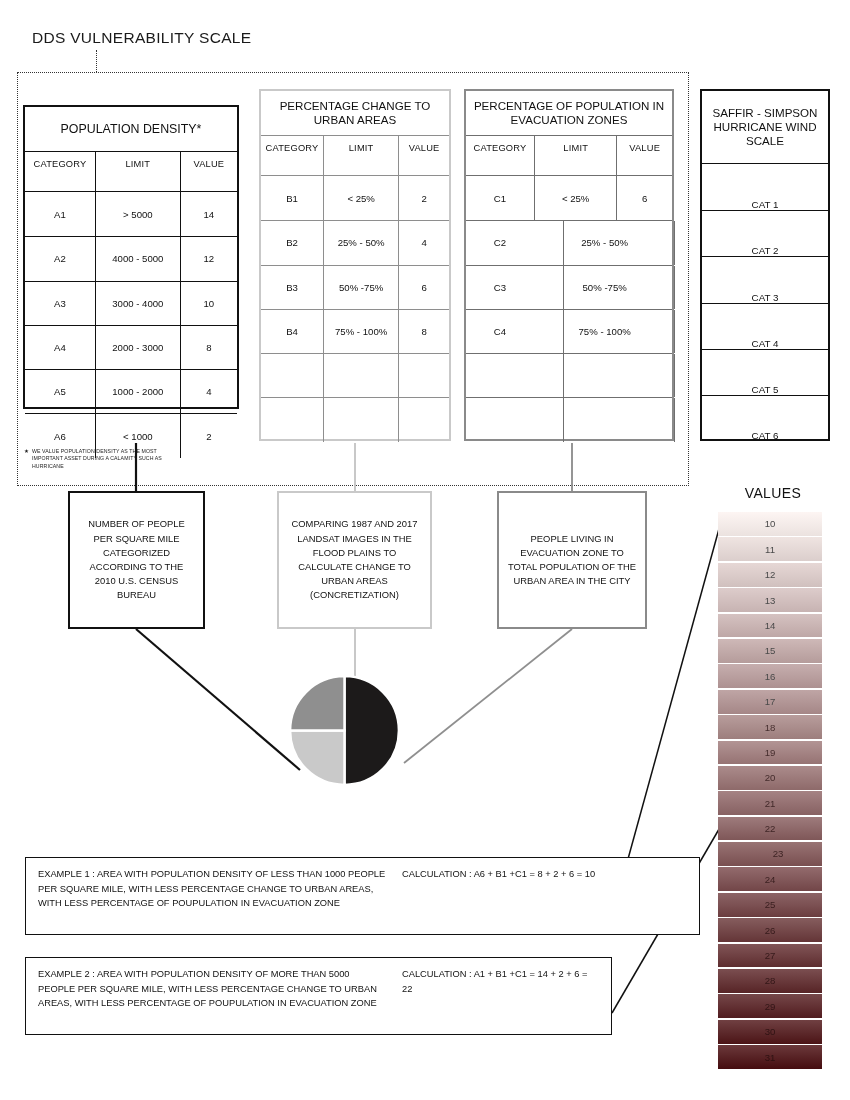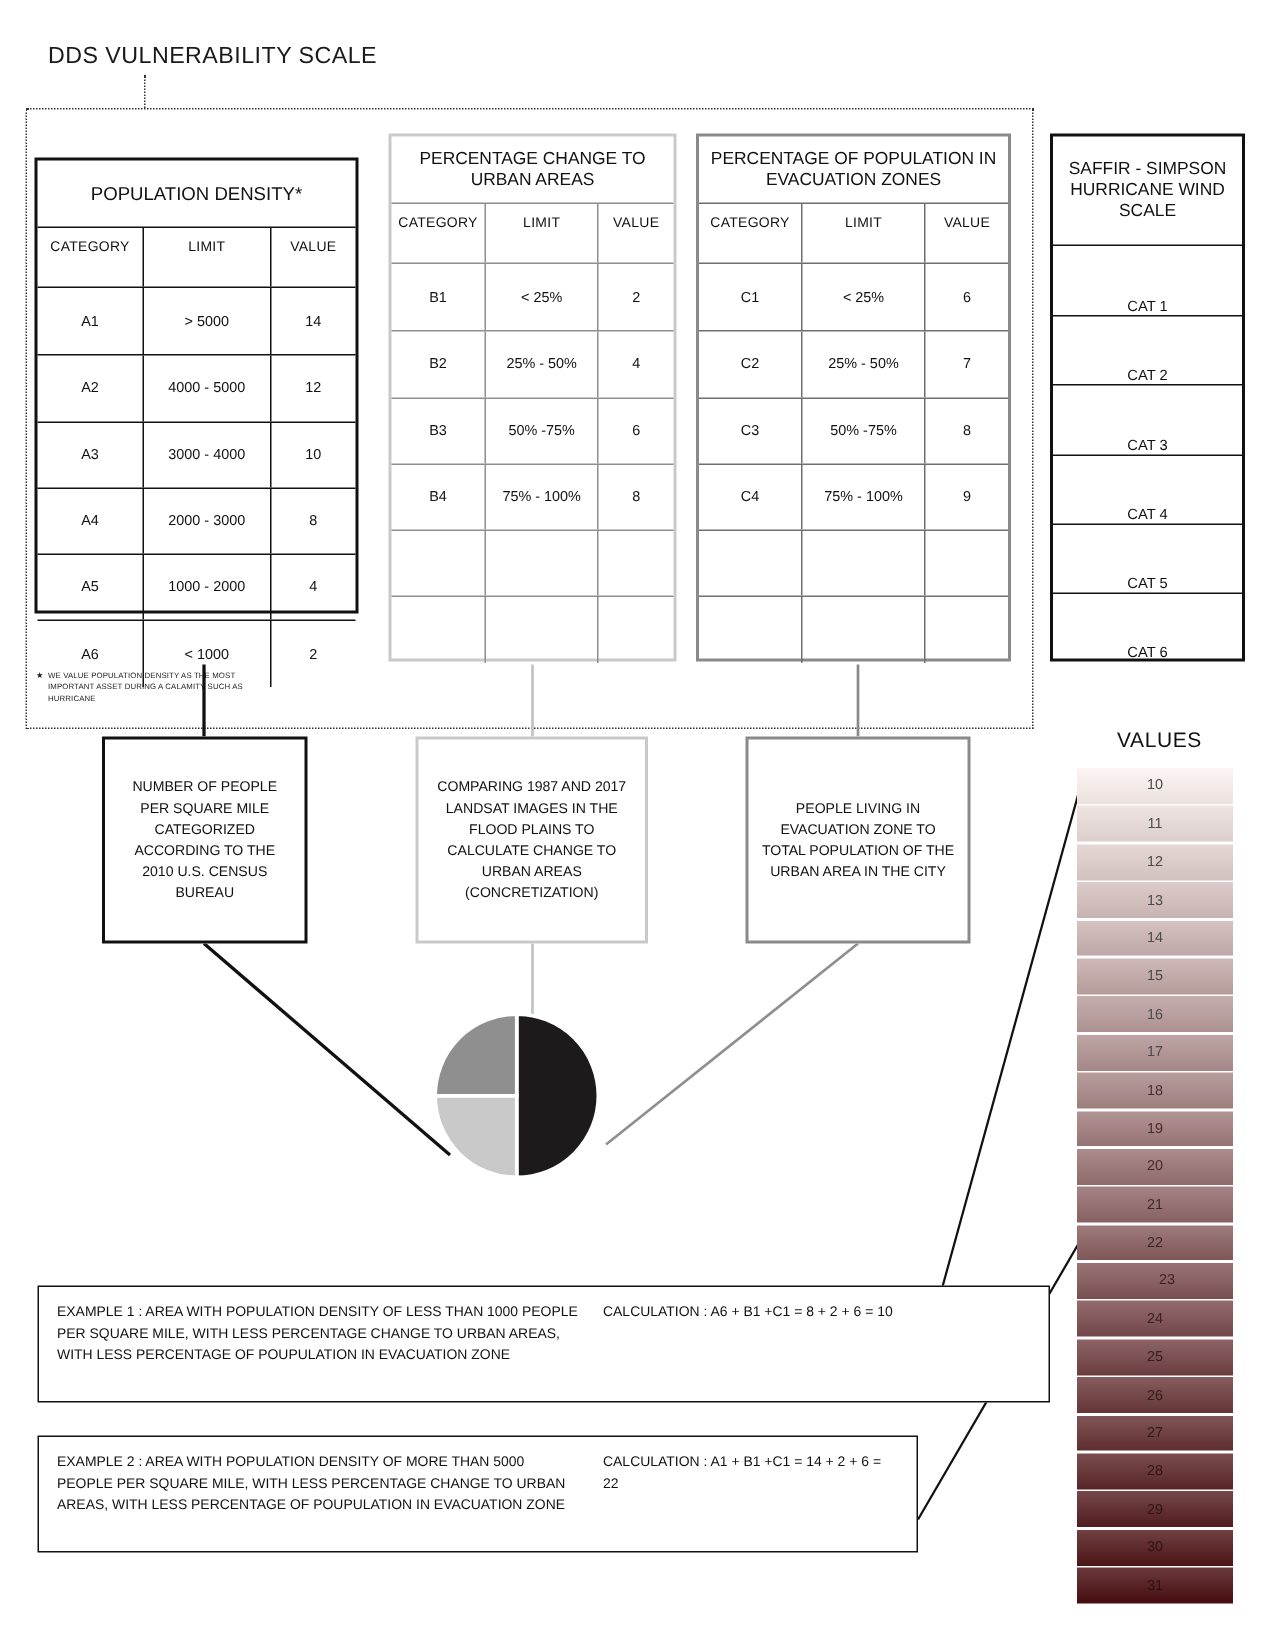--- a/index.html
+++ b/index.html
@@ -47,21 +47,21 @@
   #tbl-urban .row{height:44.3px;}
   #tbl-urban .row+.row{border-top:1.2px solid #8e8e8e;}
   #tbl-urban .row div+div{border-left:1.2px solid #8e8e8e;}
 
   
   #tbl-evac{left:464px;top:89px;width:210px;height:352px;border:2.6px solid #8a8a8a;}
   #tbl-evac .thead{height:45px;border-bottom:1.2px solid #6f6f6f;}
   #tbl-evac .colhead{height:40px;border-bottom:1.2px solid #6f6f6f;}
   #tbl-evac .colhead div+div{border-left:1.2px solid #6f6f6f;}
   #tbl-evac .row{height:44.3px;}
-  #tbl-evac .row+.row{border-top:1.2px solid #6f6f6f;}
+  #tbl-evac .row+.row{border-top:1.2px solid #6f6f6f;gap:29px;}
   #tbl-evac .row div+div{border-left:1.2px solid #6f6f6f;}
 
   
   #tbl-saffir{left:700px;top:89px;width:130px;height:352px;border:2.6px solid #111;}
   #tbl-saffir .thead{height:73px;border-bottom:1.2px solid #111;font-size:11.6px;}
   #tbl-saffir .row{height:46.2px;align-items:flex-end;}
   #tbl-saffir .row+.row{border-top:1.2px solid #111;}
   #tbl-saffir .row div{flex:1;font-size:9.8px;}
 
   

